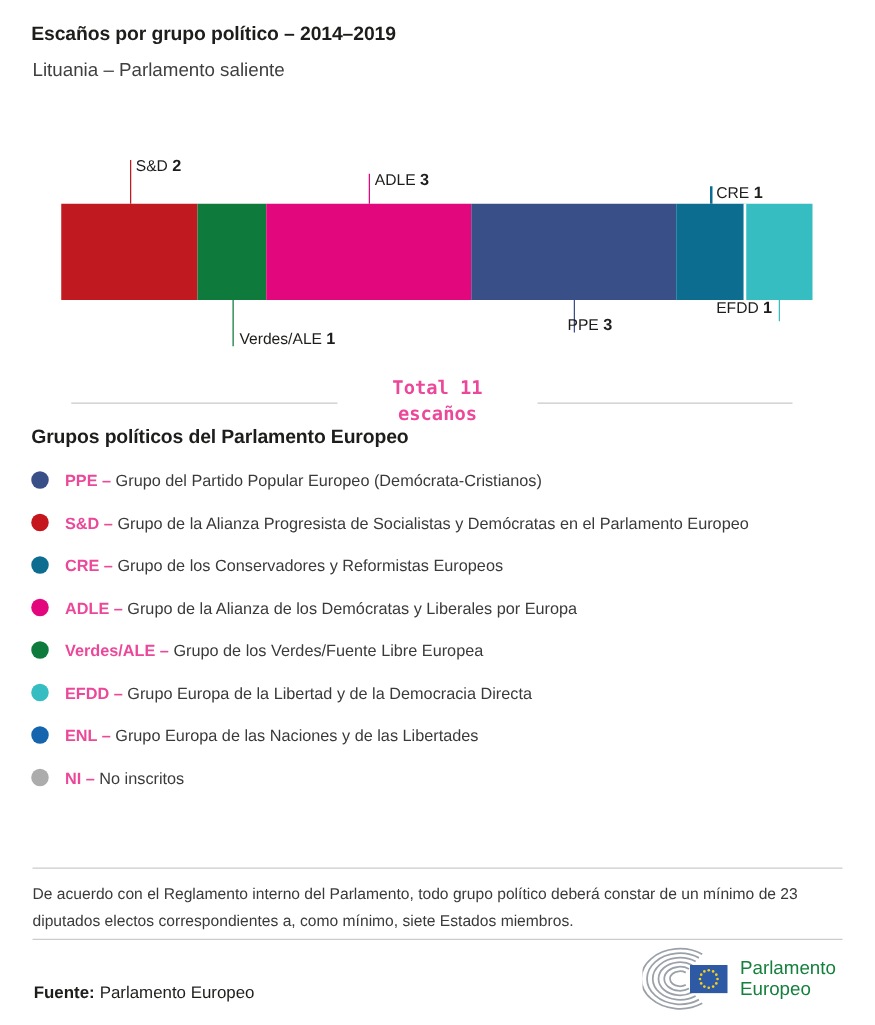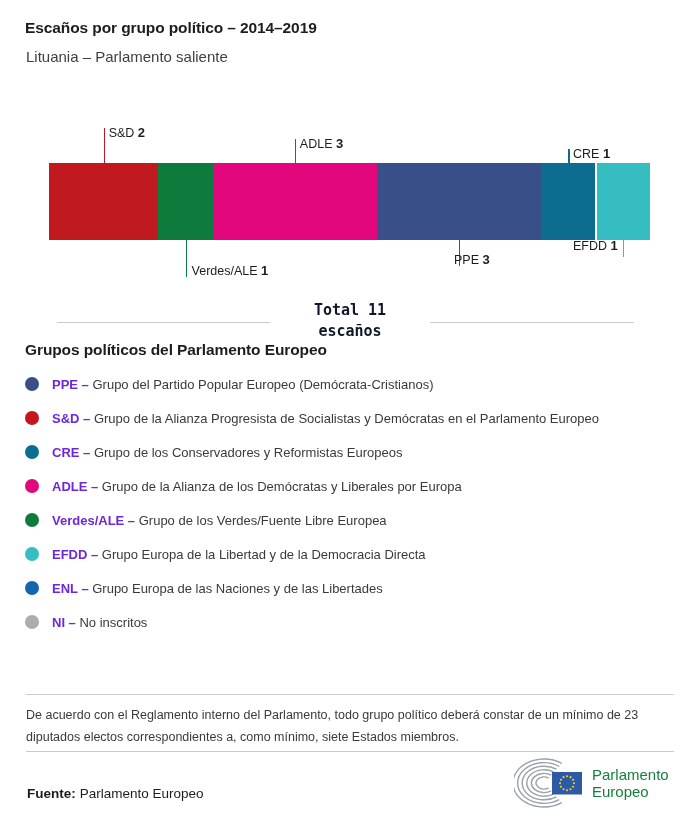--- a/index.html
+++ b/index.html
@@ -14,28 +14,28 @@
   .seg{position:absolute;top:0;height:77px;}
   .tick{position:absolute;width:1.5px;}
   .clabel{position:absolute;font-size:12.5px;white-space:nowrap;color:#1d1d1b;}
   .clabel b{font-size:13px;}
 
   .total{position:absolute;left:0;top:300px;width:700px;height:46px;}
   .tline{position:absolute;top:22px;height:1px;background:#c9c9c9;}
   .tline.l{left:57px;width:213px;}
   .tline.r{left:430px;width:204px;}
   .ttext{position:absolute;left:275px;top:0;width:150px;text-align:center;
-         font-family:"DejaVu Sans Mono",monospace;font-weight:bold;font-size:15px;line-height:21px;color:#0f172a;}
+         font-family:"DejaVu Sans Mono",monospace;font-weight:bold;font-size:15px;line-height:21px;color:#ec4899;}
 
   .lheading{position:absolute;left:25px;top:341px;font-size:15.5px;font-weight:bold;letter-spacing:-0.1px;}
   .llist{position:absolute;left:25px;top:367px;width:660px;}
   .lrow{height:34px;display:flex;align-items:center;}
   .dot{width:14px;height:14px;border-radius:50%;flex:0 0 14px;margin-right:13px;}
   .ltext{font-size:13px;color:#3a3a3a;white-space:nowrap;}
-  .ltext b{color:#6d28d9;}
+  .ltext b{color:#ec4899;}
 
   .hr{position:absolute;left:26px;width:648px;height:1px;background:#cccccc;}
   .hr1{top:694px;}
   .hr2{top:751px;}
   .note{position:absolute;left:26px;top:704px;font-size:12.5px;line-height:22px;color:#3a3a3a;}
   .source{position:absolute;left:27px;top:786px;font-size:13.5px;color:#1d1d1b;}
   .source b{margin-right:4px;}
 
   .logo{position:absolute;left:514px;top:756px;display:flex;align-items:center;}
   .logotext{font-size:15px;font-weight:normal;color:#15803d;line-height:17px;margin-left:6px;}

